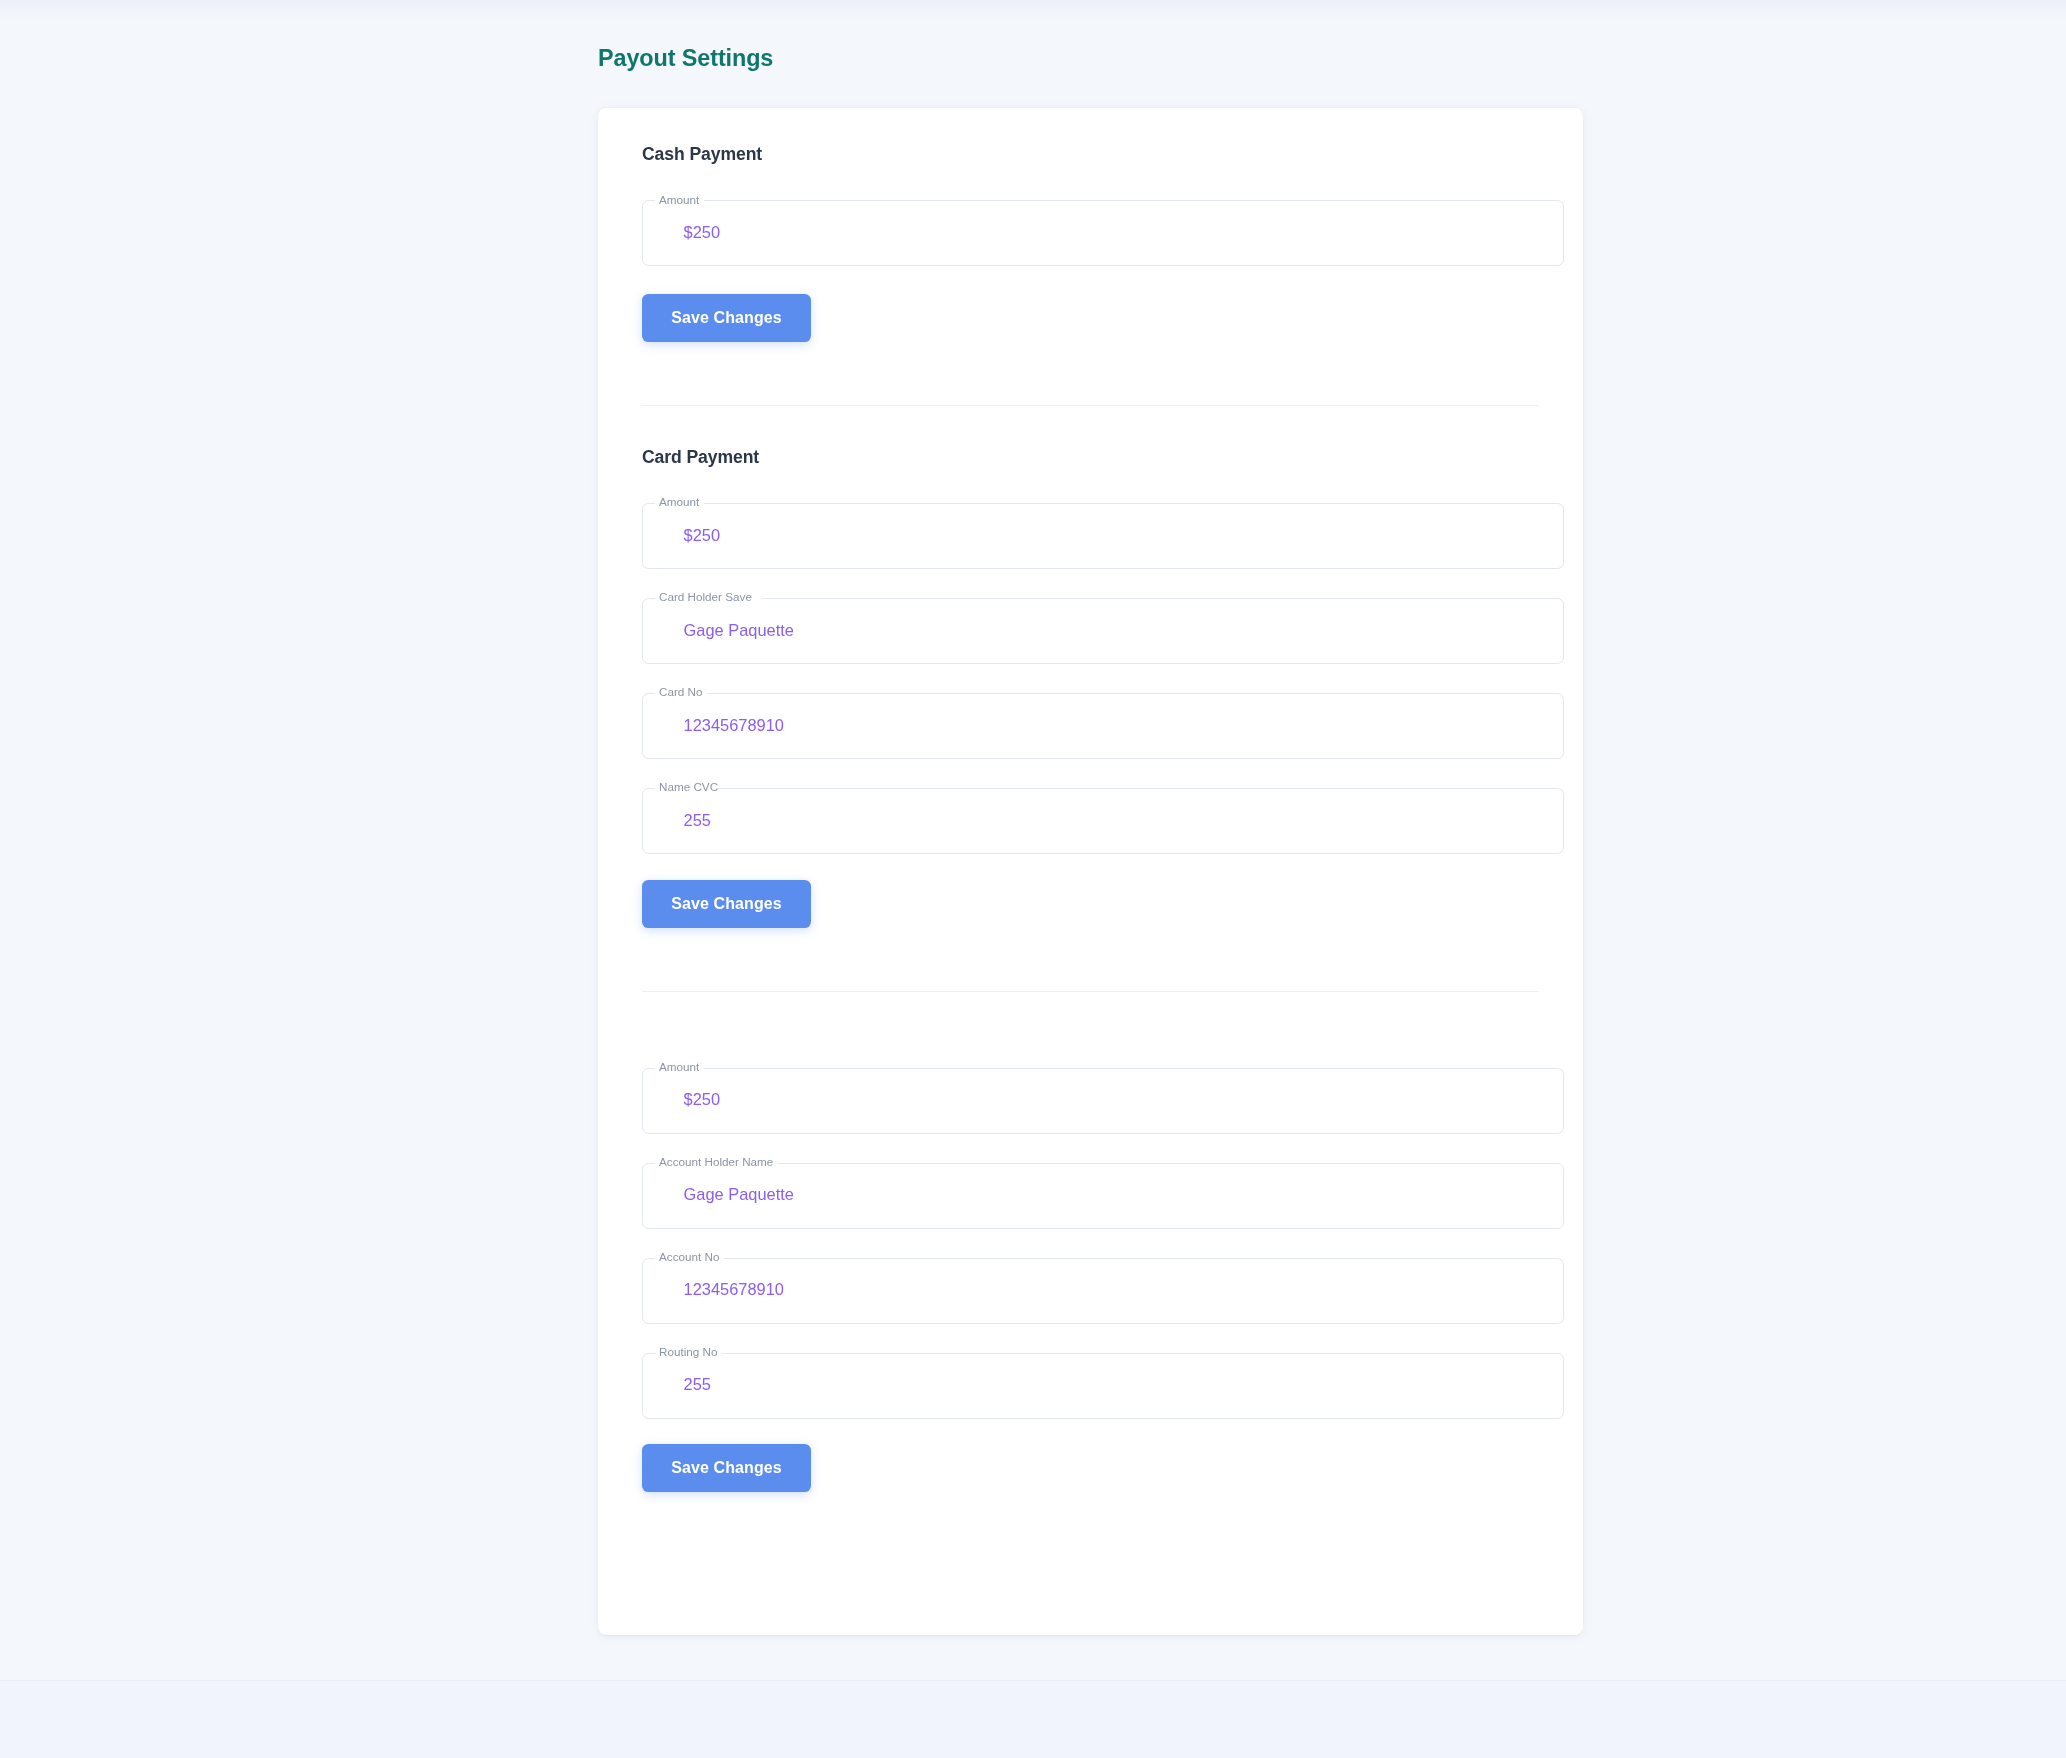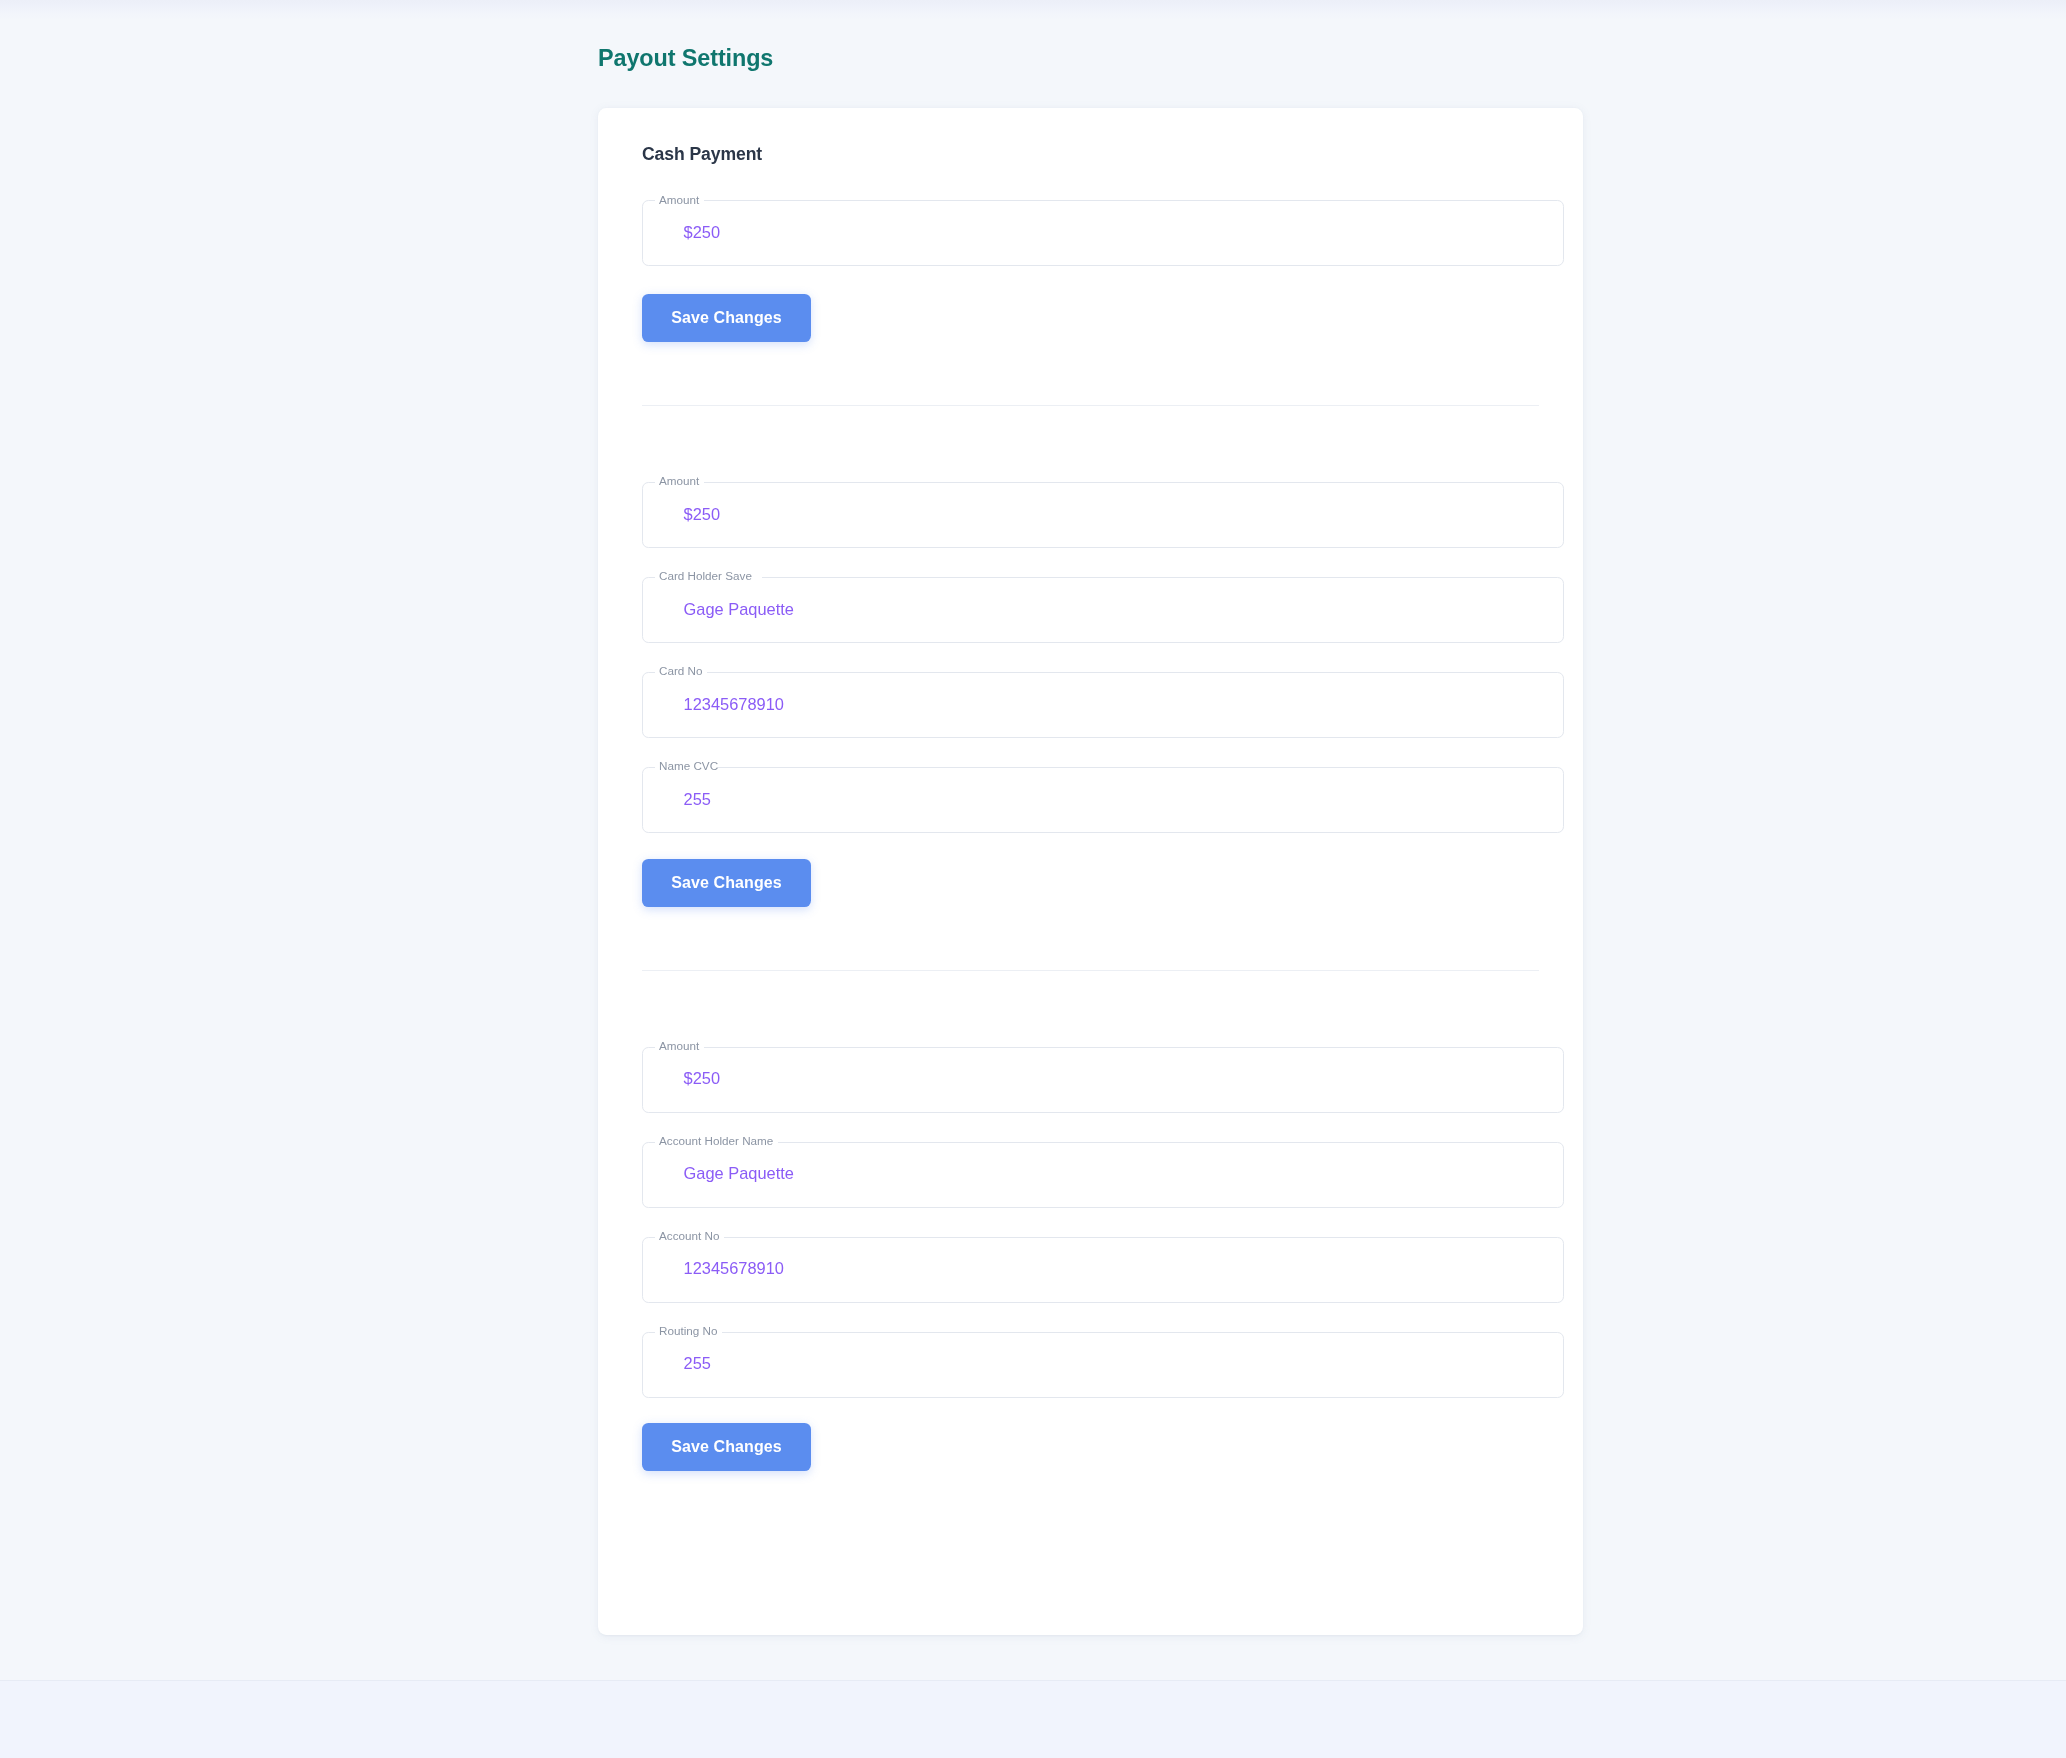--- a/index.html
+++ b/index.html
@@ -191,20 +191,21 @@
           <div class="field-label">Amount</div>
           <div class="field-value">$250</div>
         </div>
 
         <button class="btn-save">Save Changes</button>
       </div>
 
       <div class="divider"></div>
 
       <div class="section sec-card">
+        <div class="section-title">Card Payment</div>
 
         <div class="field first">
           <div class="field-box"></div>
           <div class="field-notch" style="width: 49px;"></div>
           <div class="field-label">Amount</div>
           <div class="field-value">$250</div>
         </div>
 
         <div class="field">
           <div class="field-box"></div>

